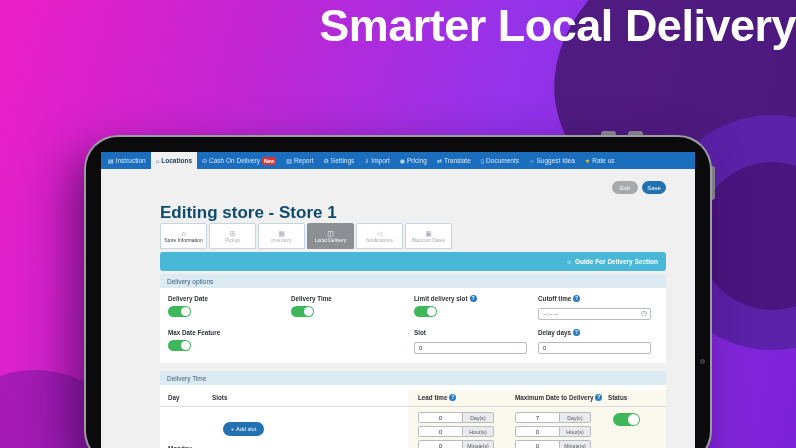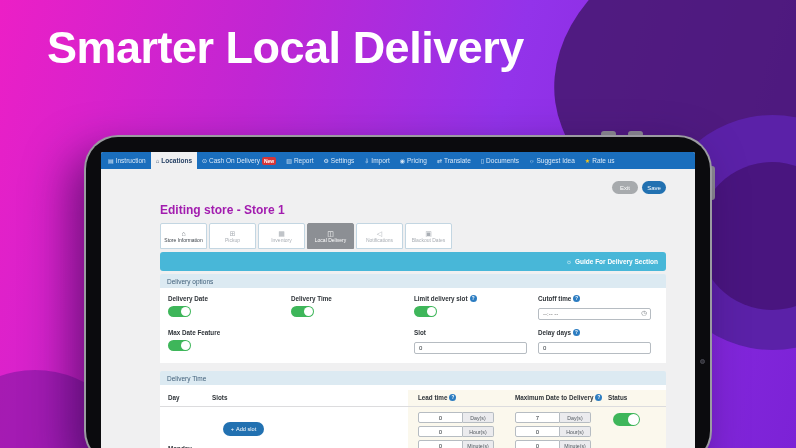--- a/index.html
+++ b/index.html
@@ -6,21 +6,21 @@
   body { font-family:"Liberation Sans", sans-serif; }
   .stage { position:relative; width:796px; height:448px; overflow:hidden;
            background:linear-gradient(105deg,#ec1fc6 0%,#c026d3 30%,#9333ea 58%,#7c22d6 100%); }
   .blob { position:absolute; border-radius:50%; }
   .blob1 { left:555px; top:-70px; width:360px; height:290px; background:#45176e; opacity:.85;
            border-radius:46% 54% 50% 50%; transform:rotate(-22deg); }
   .blob2 { left:655px; top:115px; width:235px; height:235px; background:#5b21a8; }
   .blob3 { left:698px; top:162px; width:148px; height:148px; background:#49157f; }
   .blob4 { left:-70px; top:370px; width:210px; height:210px; background:#7a159e; opacity:.55; }
 
-  .hero { position:absolute; left:0; top:22px; width:100%; text-align:left; color:#fff; z-index:2;padding-left:47px; }
+  .hero { position:absolute; left:0; top:0; width:100%; text-align:right; color:#fff; z-index:2;padding-left:47px; }
   .hero h1 { font-size:45px; font-weight:700; letter-spacing:-.5px; }
   .hero p  { font-size:18.5px; line-height:1.5; margin-top:6px; color:#fdf4ff; }
 
   
   .side-btn { position:absolute; left:709px; top:166px; width:6px; height:34px; background:#8d8d93; border-radius:3px; z-index:2; }
   .top-btn  { position:absolute; top:131px; height:6px; width:15px; background:#8d8d93; border-radius:3px; z-index:2; }
   .tablet { position:absolute; left:84px; top:135px; width:628px; height:330px; z-index:3;
             background:#9b9ba1; border-radius:34px; padding:2px;
             box-shadow:-14px 18px 45px rgba(35,0,60,.55); }
   .bezel  { width:100%; height:100%; background:#0b0b0e; border-radius:32px; padding:15px 15px 0 15px; position:relative; }
@@ -33,21 +33,21 @@
   .nav-item .ni { font-size:6px; }
   .nav-item.active { background:#f0f0f1; color:#1e3a5f; font-weight:bold; }
   .badge { background:#d63638; color:#fff; font-size:5px; padding:1px 2px; border-radius:2px; font-weight:bold; }
   .star { color:#f5c518; }
 
   .hdr-btn { position:absolute; height:13px; border-radius:7px; font-size:6px; color:#fff; border:none;
              display:flex; align-items:center; justify-content:center; font-family:inherit; cursor:pointer; }
   .btn-exit { left:511px; top:29px; width:26px; background:#a7aaad; }
   .btn-save { left:541px; top:29px; width:24px; background:#2271b1; }
 
-  .page-title { position:absolute; left:59px; top:51px; font-size:12px; font-weight:600; color:#a21caf; }
+  .page-title { position:absolute; left:59px; top:51px; font-size:17px; font-weight:600; color:#0c4a6e; }
 
   .tabs { position:absolute; left:59px; top:71px; display:flex; gap:2px; }
   .tab { width:47px; height:26px; border:1px solid #c3d6e2; background:#fff; border-radius:2px 2px 0 0;
          display:flex; flex-direction:column; align-items:center; justify-content:center; gap:1px; cursor:pointer; }
   .tab .g { font-size:7px; line-height:7px; color:#757c83; }
   .tab .l { font-size:5px; line-height:5px; color:#3c434a; white-space:nowrap; }
   .tab.dim .g, .tab.dim .l { color:#a9aeb4; }
   .tab.active { background:#8c8f94; border-color:#8c8f94; }
   .tab.active .g, .tab.active .l { color:#fff; }
 

